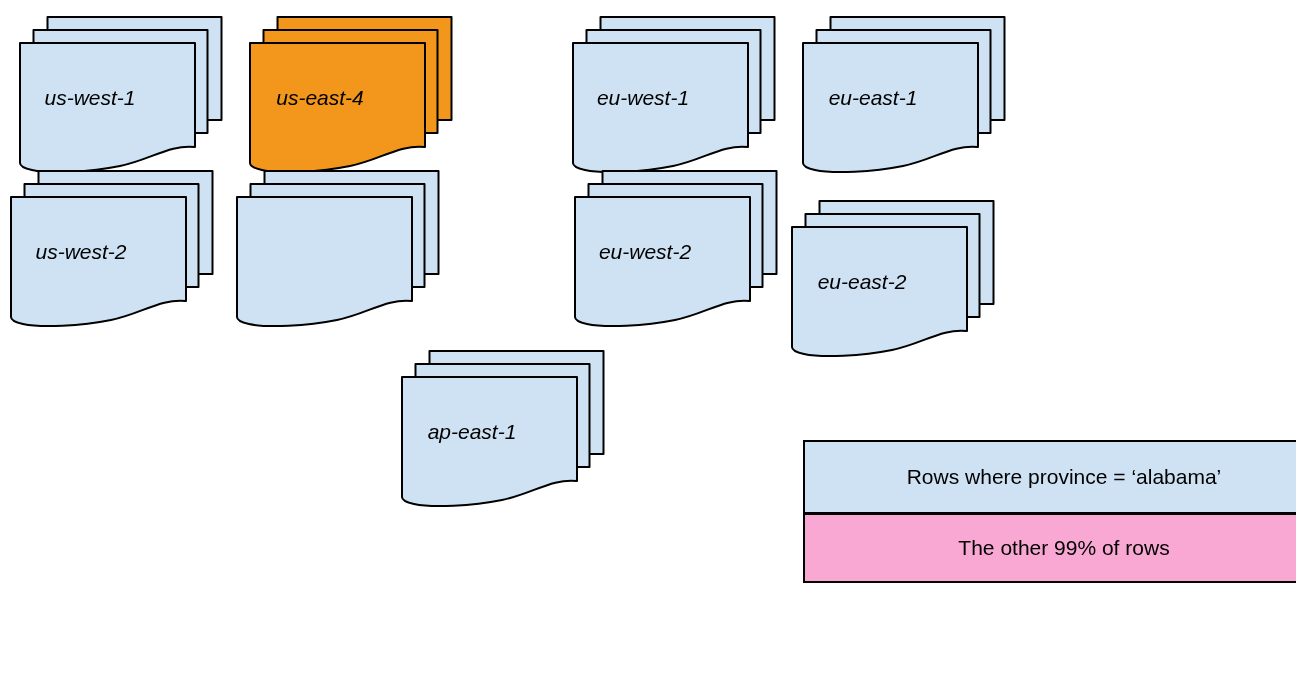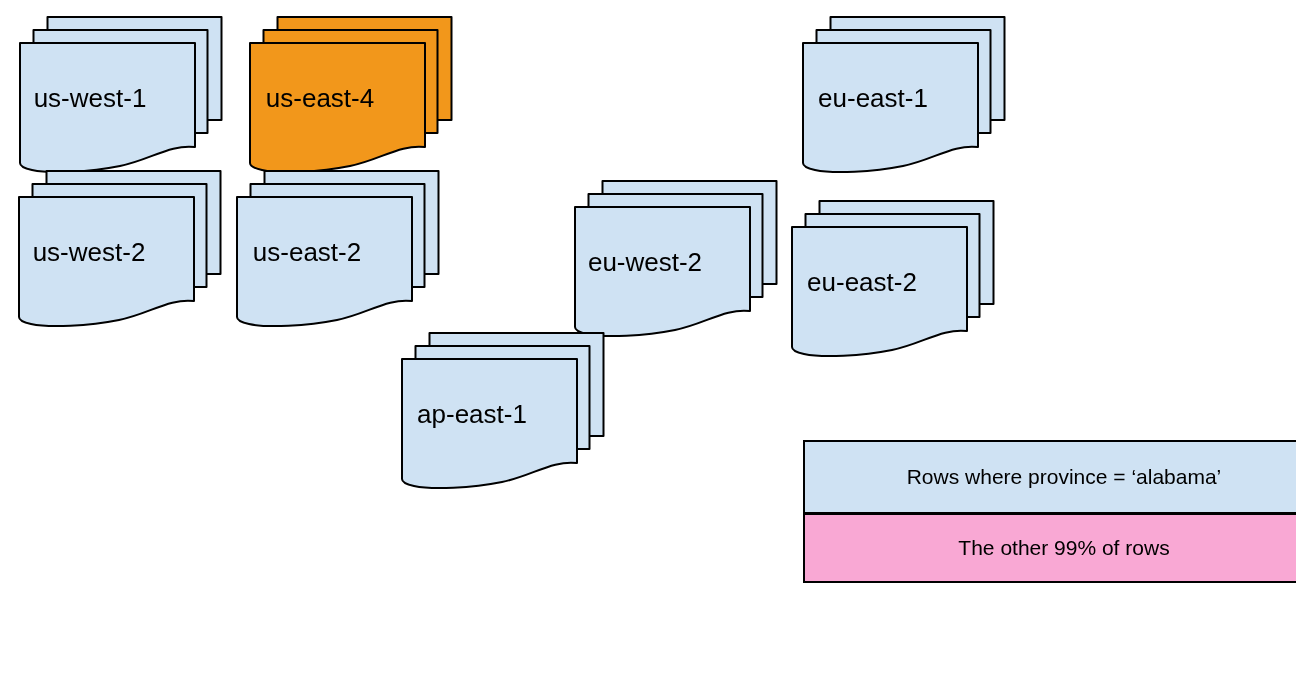--- a/index.html
+++ b/index.html
@@ -42,24 +42,25 @@
   }
   .stack-label {
     position: absolute;
     left: 1px;
     top: 27px;
     width: 140px;
     height: 110px;
     display: flex;
     align-items: center;
     justify-content: center;
-    font-size: 26px;
+    font-size: 21px;
     color: #000000;
     white-space: nowrap;
     pointer-events: none;
+    font-style: italic;
   }
   .legend {
     position: absolute;
     left: 803px;
     top: 440px;
     width: 522px;
     height: 143px;
     box-sizing: border-box;
     border: 2px solid #000000;
     display: flex;
@@ -99,67 +100,74 @@
 
   <div class="stack orange" style="left:249px; top:16px;">
     <svg width="206" height="158" viewBox="0 0 206 158">
       <rect class="sheet" x="28.5" y="1" width="174" height="103"></rect>
       <rect class="sheet" x="14.5" y="14" width="174" height="103"></rect>
       <path class="front-doc" transform="translate(1,27)" d="M0,0 H175 V104 C150,101 130,117 100,123 C70,129 30,131 12,127 C5,125.5 0,123.5 0,120 Z"></path>
     </svg>
     <div class="stack-label">us-east-4</div>
   </div>
 
+  <div class="stack blue" style="left:572px; top:16px;">
+    <svg width="206" height="158" viewBox="0 0 206 158">
+      <rect class="sheet" x="28.5" y="1" width="174" height="103"></rect>
+      <rect class="sheet" x="14.5" y="14" width="174" height="103"></rect>
+      <path class="front-doc" transform="translate(1,27)" d="M0,0 H175 V104 C150,101 130,117 100,123 C70,129 30,131 12,127 C5,125.5 0,123.5 0,120 Z"></path>
+    </svg>
+    <div class="stack-label">eu-west-1</div>
+  </div>
 
   <div class="stack blue" style="left:802px; top:16px;">
     <svg width="206" height="158" viewBox="0 0 206 158">
       <rect class="sheet" x="28.5" y="1" width="174" height="103"></rect>
       <rect class="sheet" x="14.5" y="14" width="174" height="103"></rect>
       <path class="front-doc" transform="translate(1,27)" d="M0,0 H175 V104 C150,101 130,117 100,123 C70,129 30,131 12,127 C5,125.5 0,123.5 0,120 Z"></path>
     </svg>
     <div class="stack-label">eu-east-1</div>
   </div>
 
-  <div class="stack blue" style="left:18px; top:170px;padding-left:48px;">
+  <div class="stack blue" style="left:10px; top:170px;padding-left:48px;">
     <svg width="206" height="158" viewBox="0 0 206 158">
       <rect class="sheet" x="28.5" y="1" width="174" height="103"></rect>
       <rect class="sheet" x="14.5" y="14" width="174" height="103"></rect>
       <path class="front-doc" transform="translate(1,27)" d="M0,0 H175 V104 C150,101 130,117 100,123 C70,129 30,131 12,127 C5,125.5 0,123.5 0,120 Z"></path>
     </svg>
     <div class="stack-label">us-west-2</div>
   </div>
 
   <div class="stack blue" style="left:236px; top:170px;">
     <svg width="206" height="158" viewBox="0 0 206 158">
       <rect class="sheet" x="28.5" y="1" width="174" height="103"></rect>
       <rect class="sheet" x="14.5" y="14" width="174" height="103"></rect>
       <path class="front-doc" transform="translate(1,27)" d="M0,0 H175 V104 C150,101 130,117 100,123 C70,129 30,131 12,127 C5,125.5 0,123.5 0,120 Z"></path>
     </svg>
-    <div class="stack-label">us-east-2</div>
   </div>
 
-  <div class="stack blue" style="left:574px; top:170px;margin-top:10px;">
+  <div class="stack blue" style="left:574px; top:170px;">
     <svg width="206" height="158" viewBox="0 0 206 158">
       <rect class="sheet" x="28.5" y="1" width="174" height="103"></rect>
       <rect class="sheet" x="14.5" y="14" width="174" height="103"></rect>
       <path class="front-doc" transform="translate(1,27)" d="M0,0 H175 V104 C150,101 130,117 100,123 C70,129 30,131 12,127 C5,125.5 0,123.5 0,120 Z"></path>
     </svg>
     <div class="stack-label">eu-west-2</div>
   </div>
 
   <div class="stack blue" style="left:791px; top:170px;margin-top:30px;">
     <svg width="206" height="158" viewBox="0 0 206 158">
       <rect class="sheet" x="28.5" y="1" width="174" height="103"></rect>
       <rect class="sheet" x="14.5" y="14" width="174" height="103"></rect>
       <path class="front-doc" transform="translate(1,27)" d="M0,0 H175 V104 C150,101 130,117 100,123 C70,129 30,131 12,127 C5,125.5 0,123.5 0,120 Z"></path>
     </svg>
     <div class="stack-label">eu-east-2</div>
   </div>
 
-  <div class="stack blue" style="left:401px; top:332px;">
+  <div class="stack blue" style="left:401px; top:350px;">
     <svg width="206" height="158" viewBox="0 0 206 158">
       <rect class="sheet" x="28.5" y="1" width="174" height="103"></rect>
       <rect class="sheet" x="14.5" y="14" width="174" height="103"></rect>
       <path class="front-doc" transform="translate(1,27)" d="M0,0 H175 V104 C150,101 130,117 100,123 C70,129 30,131 12,127 C5,125.5 0,123.5 0,120 Z"></path>
     </svg>
     <div class="stack-label">ap-east-1</div>
   </div>
 
 
   <div class="legend">

